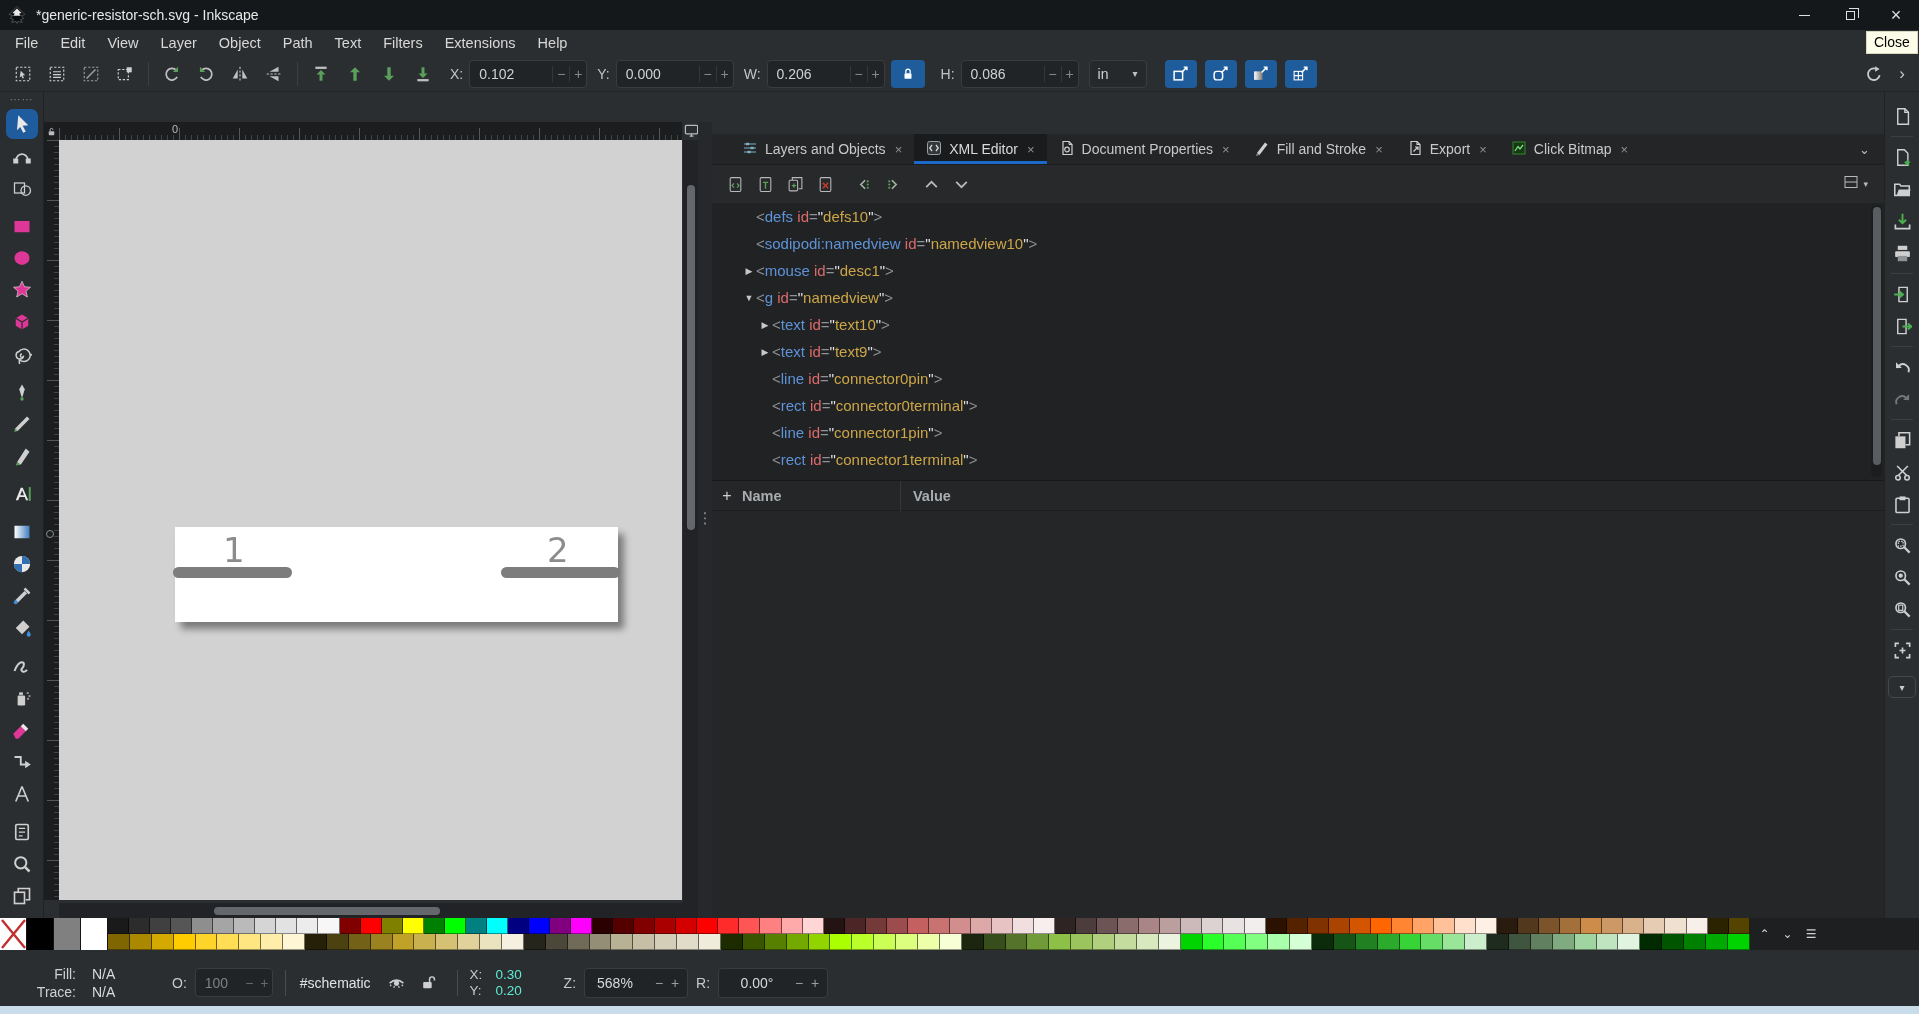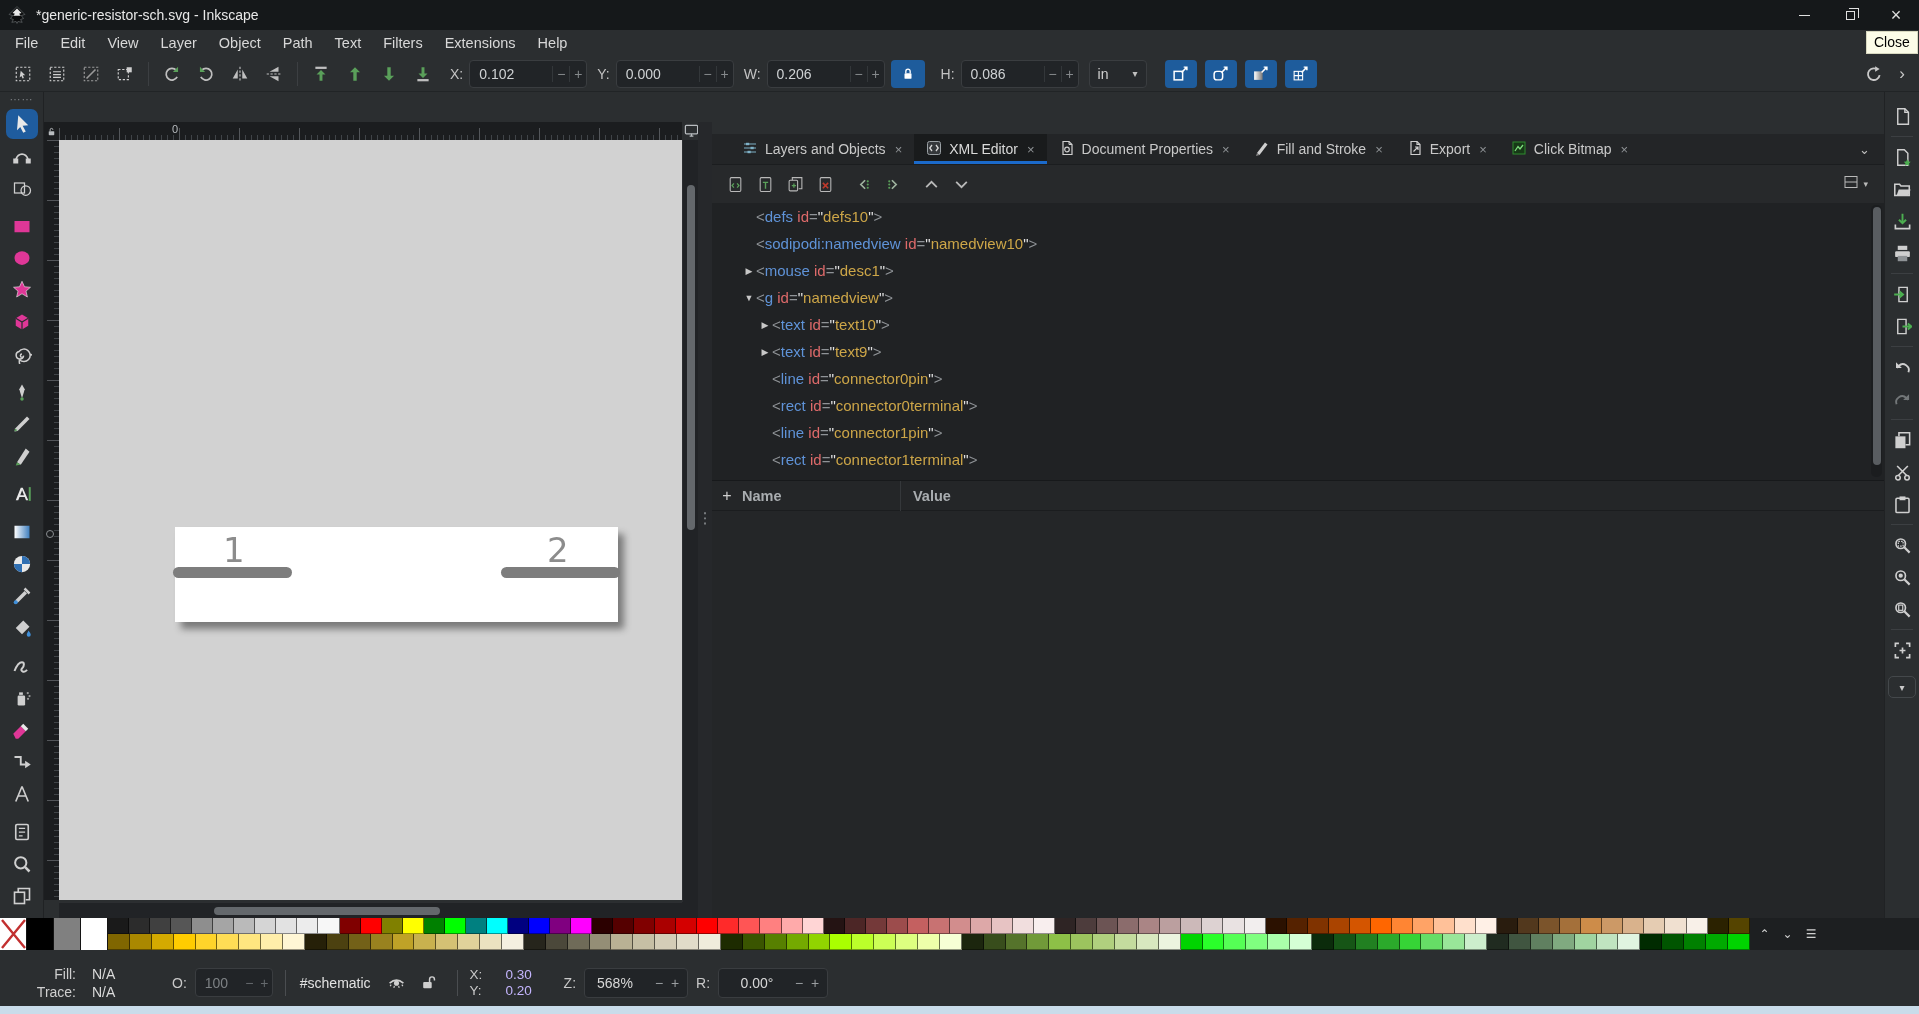--- a/index.html
+++ b/index.html
@@ -124,21 +124,21 @@
   .sb-sep { width:1px; height:26px; background:#4a4d50; margin:0 12px; }
   .o-label { color:#c9c9c9; margin:0 8px 0 36px; }
   .o-box { width:78px; height:29px; background:#212427; border:1px solid #3a3d40; border-radius:4px; display:flex; align-items:center; }
   .o-box .val { flex:1; color:#7d8184; padding-left:9px; }
   .o-box .sbtn { width:15px; text-align:center; color:#65696d; }
   .layer-name { color:#e2e2e2; margin:0 10px 0 2px; }
   .sb-ic { width:22px; height:22px; display:flex; align-items:center; justify-content:center; margin:0 5px; }
   .sb-ic svg { width:17px; height:17px; }
   .sb-msg { color:#d6d6d6; margin-left:6px; flex:1; font-size:14.5px; }
   .xy-block { display:grid; grid-template-columns:22px 46px; column-gap:4px; row-gap:1px; font-size:13.5px; margin-right:14px; }
-  .xy-block .lbl { color:#c9c9c9; } .xy-block .val { color:#c4b5fd; text-align:center; }
+  .xy-block .lbl { color:#c9c9c9; } .xy-block .val { color:#5eead4; text-align:left; }
   .zr-label { color:#c9c9c9; margin:0 8px; }
   .zr-box { height:30px; background:#212427; border:1px solid #3a3d40; border-radius:4px; display:flex; align-items:center; padding:0 4px; }
   .zr-box .val { color:#d8d8d8; padding:0 8px; }
   .zr-box .sbtn { width:16px; text-align:center; color:#9a9ea1; font-size:14px; }
   .statusbar .endpad { width:40px; }
   .bottom-strip { position:absolute; left:0; top:1006px; width:1919px; height:8px; background:#c9dcea; }
 </style>
 </head>
 <body>
 

